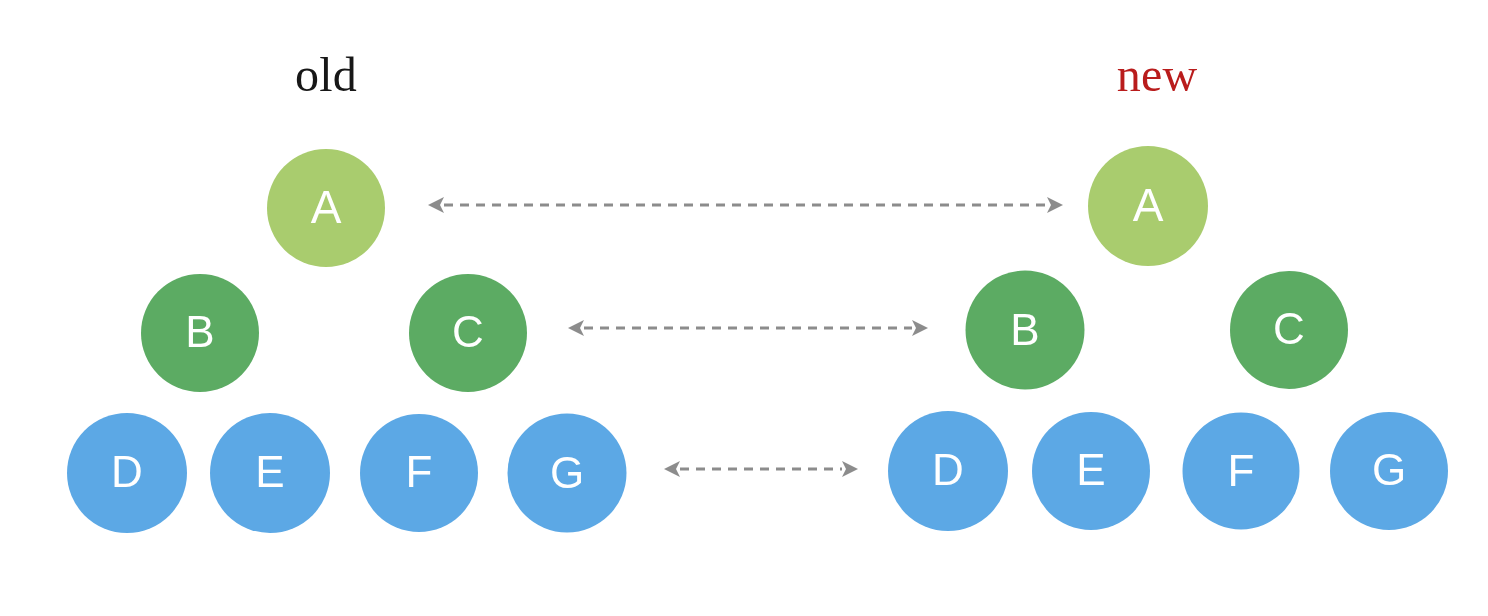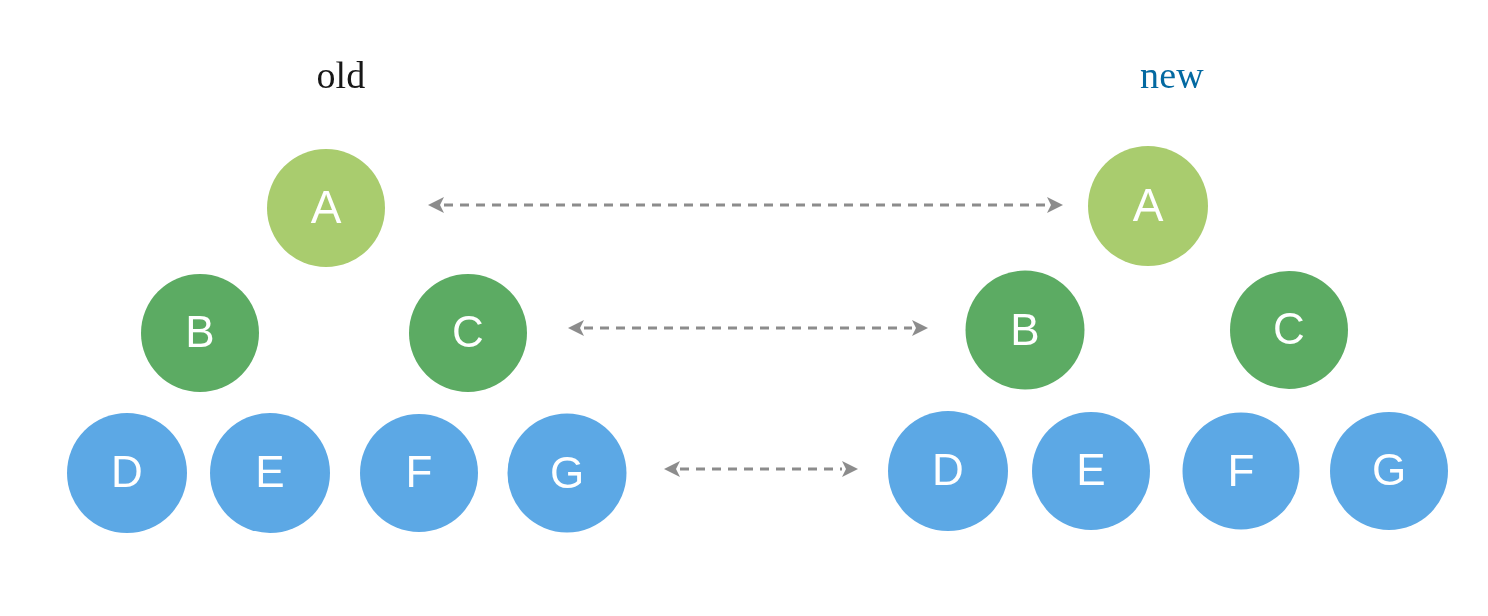--- a/index.html
+++ b/index.html
@@ -14,28 +14,27 @@
   #canvas {
     position: relative;
     width: 1488px;
     height: 616px;
     background: #ffffff;
     overflow: hidden;
   }
   .side-label {
     position: absolute;
     font-family: "Liberation Serif", serif;
-    font-size: 38px;
+    font-size: 48px;
     font-weight: 400;
     color: #171717;
     line-height: 1;
     white-space: nowrap;
     transform: translate(-50%, -50%);
     letter-spacing: 0.2px;
-    margin-left: 15px;
   }
   .node {
     position: absolute;
     border-radius: 50%;
     transform: translate(-50%, -50%);
     display: flex;
     align-items: center;
     justify-content: center;
     box-sizing: border-box;
   }
@@ -60,21 +59,21 @@
     height: 616px;
     pointer-events: none;
   }
 </style>
 </head>
 <body>
 
 <div id="canvas" style="width: 1488px; height: 616px; background: rgb(255, 255, 255);">
 
   <div class="side-label" id="label-old" style="left: 326px; top: 75px; color: rgb(23, 23, 23);">old</div>
-  <div class="side-label" id="label-new" style="left: 1157px; top: 75px; color: #0369a1;">new</div>
+  <div class="side-label" id="label-new" style="left: 1157px; top: 75px; color: #b91c1c;">new</div>
 
   <svg class="arrow-layer" id="arrow-layer" viewBox="0 0 1488 616" xmlns="http://www.w3.org/2000/svg">
       <g>
         <line x1="444" x2="1047" y1="205" y2="205" stroke="#8c8c8c" stroke-width="3" stroke-dasharray="9 7"></line>
         <polygon points="428,205 444,197 440,205 444,213" fill="#8c8c8c"></polygon>
         <polygon points="1063,205 1047,197 1051,205 1047,213" fill="#8c8c8c"></polygon>
       </g>
       <g>
         <line x1="584" x2="912" y1="328" y2="328" stroke="#8c8c8c" stroke-width="3" stroke-dasharray="9 7"></line>
         <polygon points="568,328 584,320 580,328 584,336" fill="#8c8c8c"></polygon>

